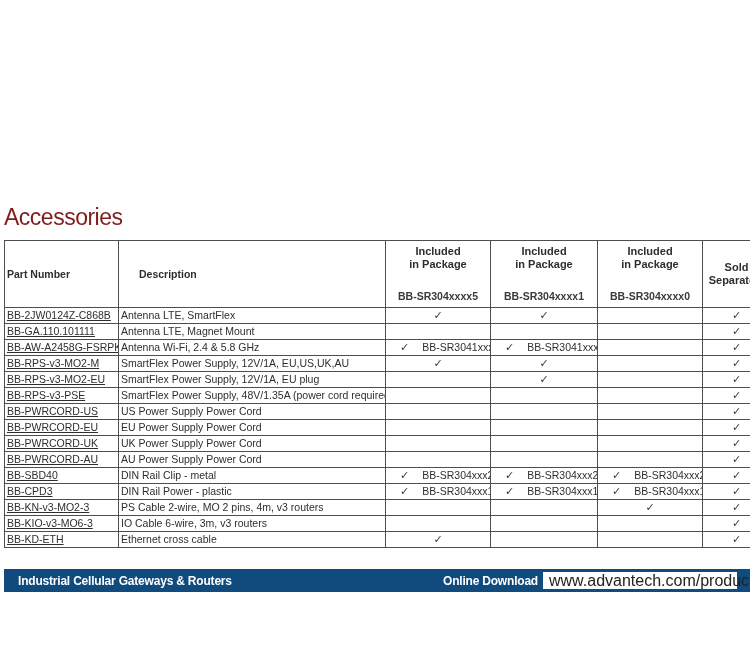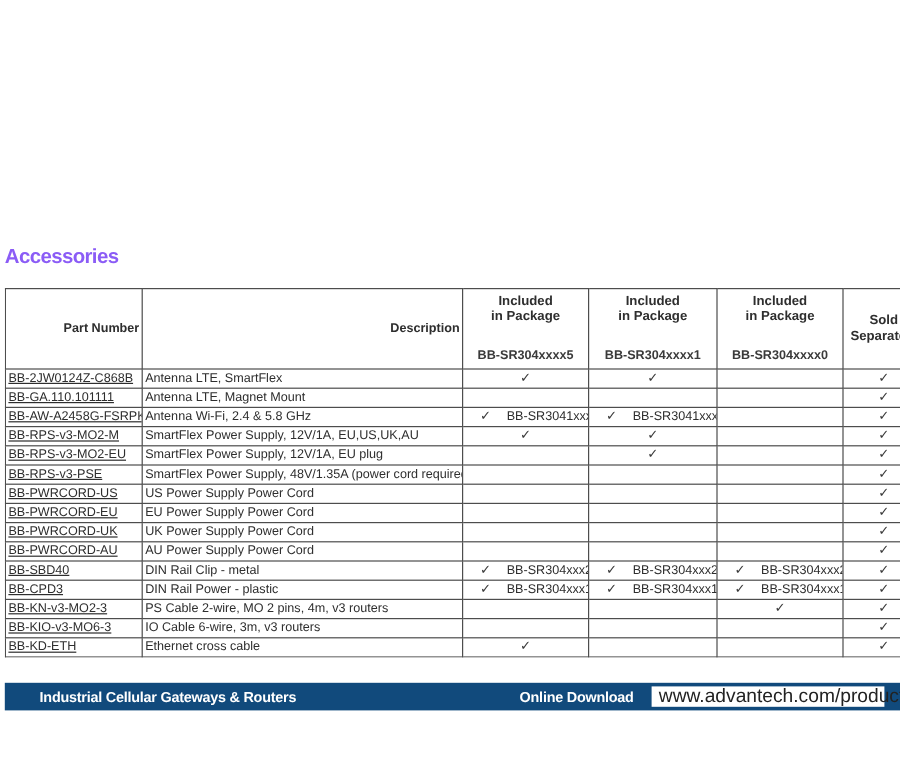--- a/index.html
+++ b/index.html
@@ -8,22 +8,22 @@
     width: 750px; height: 650px;
     font-family: "Liberation Sans", sans-serif;
     color: #2e2e2e;
     position: relative;
     overflow: hidden;
   }
   .page { position: absolute; inset: 0; background: #fff; }
 
   .title {
     position: absolute; left: 4px; top: 204px;
-    font-size: 17px; font-weight: bold;
-    color: #8b5cf6; letter-spacing: -0.5px;
+    font-size: 23px; font-weight: normal;
+    color: #7f1d1d; letter-spacing: -0.5px;
   }
 
   .table-wrap {
     position: absolute; left: 4px; top: 240px;
     width: 746px; overflow: hidden;
   }
   table.acc {
     border-collapse: collapse; table-layout: fixed;
     width: 766px;
   }
@@ -35,21 +35,21 @@
   table.acc col.c-sold { width: 68px; }
 
   table.acc th, table.acc td {
     border: 1px solid #4d4d4d;
     font-size: 10.5px;
     vertical-align: middle;
     overflow: hidden;
     white-space: nowrap;
   }
   table.acc thead th { height: 51px; padding: 4px 2px; }
-  th.h-left { text-align: right; padding-left: 6px; font-size: 11px; }
+  th.h-left { text-align: left; padding-left: 6px; font-size: 11px; }
   th.h-left.desc { padding-left: 20px; }
   .h-pkg { text-align: center; line-height: 13px; }
   .h-pkg .bold { font-weight: bold; font-size: 11px; }
   .h-pkg .model { font-weight: bold; font-size: 10.5px; color: #3a3a3a; margin-top: 19px; }
 
   table.acc tbody td { height: 16px; line-height: 13px; padding: 1px 2px; }
   td.part { padding-left: 6px; text-decoration: underline; }
   td.desc { padding-left: 12px; white-space: pre-line; }
   td.wrap2 { white-space: pre-line; }
 
@@ -70,26 +70,26 @@
   }
 
   .footer-bar {
     position: absolute; left: 4px; top: 569px;
     width: 746px; height: 23px;
     background: #114a7c;
     display: flex; align-items: center;
   }
   .footer-left {
     color: #fff; font-weight: bold; font-size: 12px;
-    padding-left: 29px; letter-spacing: -0.2px;
+    padding-left: 14px; letter-spacing: -0.2px;
     flex: 1 1 auto;
   }
   .footer-dl-label {
     color: #fff; font-weight: bold; font-size: 12px;
-    letter-spacing: -0.2px; margin-right: 15px; white-space: nowrap;
+    letter-spacing: -0.2px; margin-right: 5px; white-space: nowrap;
   }
   .footer-url-box {
     background: #fff; width: 194px; height: 17px;
     margin-right: 13px; display: flex; align-items: center;
     padding-left: 6px;
   }
   .footer-url-box span { font-size: 16px; color: #222; white-space: nowrap; }
 </style>
 </head>
 <body>

